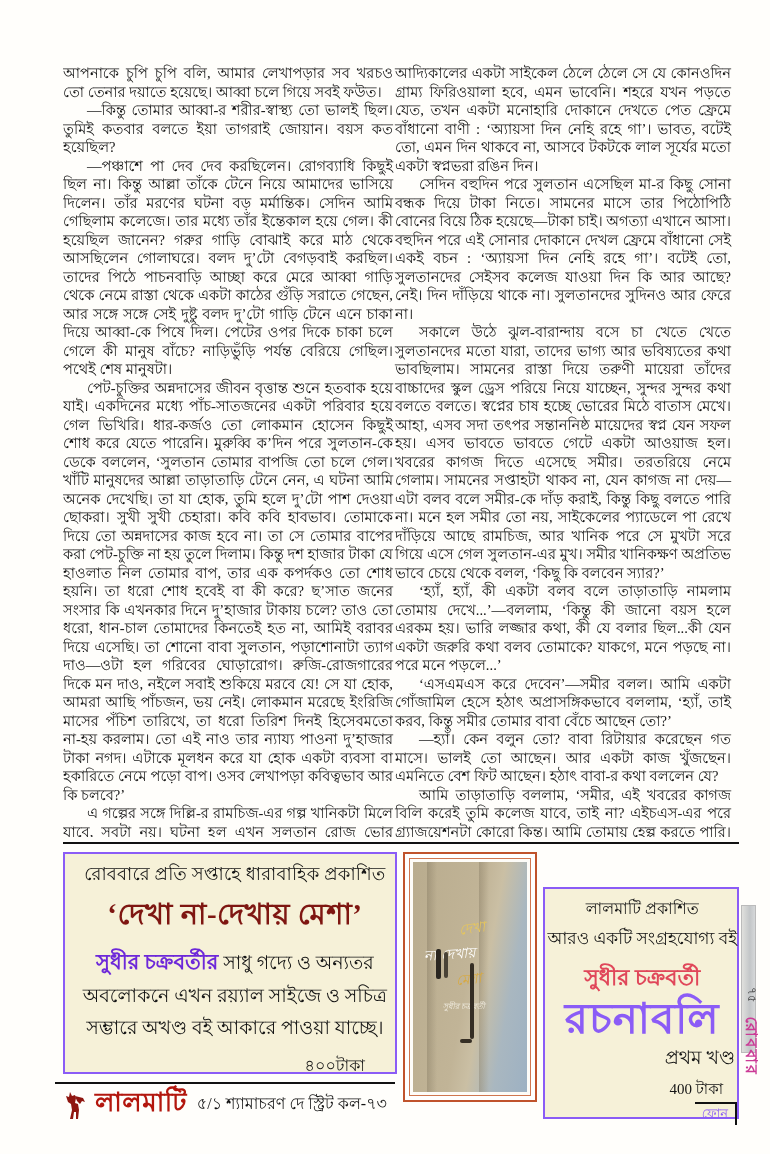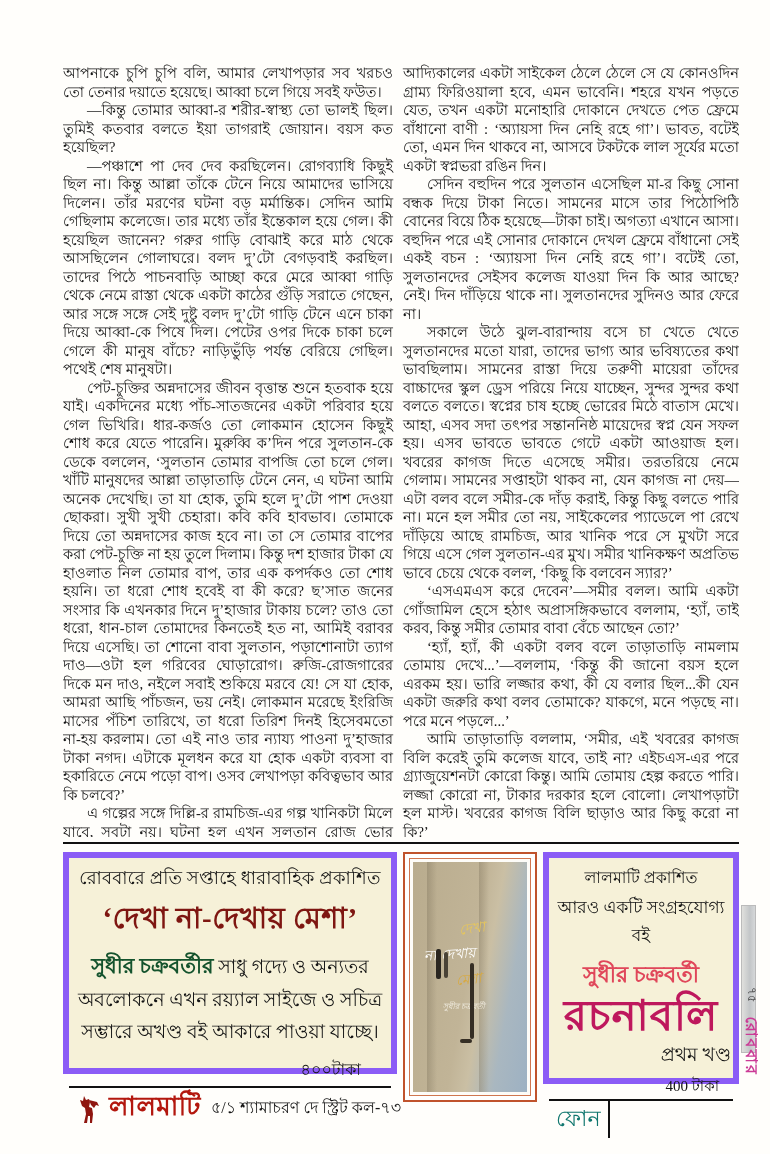--- a/index.html
+++ b/index.html
@@ -2,36 +2,36 @@
 <html><head>
 <meta charset="utf-8">
 <style>
   html,body{margin:0;padding:0;}
   body{
     width:770px;height:1154px;overflow:hidden;background:#fffefb;
     font-family:"Liberation Serif","DejaVu Serif",serif;color:#141414;
     position:relative;
   }
   .page{position:absolute;left:63px;top:64px;width:676px;}
-  .columns{display:flex;gap:10px;height:773px;overflow:hidden;}
+  .columns{display:flex;gap:2px;height:773px;overflow:hidden;}
   .col{text-align:justify;font-size:14.6px;line-height:18.5px;}
   .col-left{width:330px;}
   .col-right{width:336px;}
   .col p{margin:0;text-indent:24px;}
   .col p.noind{text-indent:0;}
   .divider{border-top:2px solid #111;margin:5px 0 8px 0;}
   
   .ad{display:flex;gap:6px;align-items:flex-start;}
-  .panel{background:#f6f1d8;border:6px solid #8b5cf6;box-sizing:border-box;}
+  .panel{background:#f6f1d8;border:2px solid #8b5cf6;box-sizing:border-box;align-items:flex-end;}
   .ad-left{width:334px;height:222px;display:flex;flex-direction:column;}
   .ad-left .inner{flex:1;padding:6px 8px 2px 8px;text-align:center;}
   .tagline{font-size:18px;letter-spacing:.2px;}
   .book-title{font-size:29px;font-weight:bold;color:#7e1611;margin-top:0;letter-spacing:.5px;}
   .author-line{font-size:19px;margin-top:6px;}
-  .author-line .red{color:#14532d;font-weight:bold;font-size:21px;}
+  .author-line .red{color:#6d28d9;font-weight:bold;font-size:21px;}
   .desc{font-size:19px;margin-top:0;}
   .price-left{font-size:16px;text-align:right;padding-right:22px;margin-top:8px;}
   .pub-bar{border-top:2px solid #111;height:40px;display:flex;align-items:center;padding:0 8px;gap:6px;}
   .pub-name{color:#b3170e;font-weight:bold;font-size:26px;letter-spacing:.5px;}
   .pub-addr{font-size:16px;padding-left:4px;white-space:nowrap;}
   
   .frame{width:134px;height:250px;border:2px solid #c0532c;background:#fff;padding:4px;box-sizing:border-box;}
   .frame-in{width:100%;height:100%;border:1px solid #d4causes;border:1px solid #d0764f;box-sizing:border-box;padding:3px;background:#fdfcf8;}
   .photo{position:relative;width:100%;height:100%;overflow:hidden;
     background:linear-gradient(100deg,#b9ac8e 0%,#c1b497 48%,#cabfa4 60%,#a9b7c0 78%,#9db1c3 100%);}
@@ -40,30 +40,30 @@
   .s1{top:24%;left:40%;color:#e8c75a;font-size:14px;transform:rotate(-8deg);}
   .s2{top:35%;left:10%;color:#ffffff;font-size:14px;transform:rotate(-4deg);}
   .s3{top:46%;left:38%;color:#d8a93f;font-size:14px;transform:rotate(-6deg);}
   .s4{top:60%;left:26%;color:#f3efe4;font-size:8px;}
   .pen{position:absolute;border-radius:2px;}
   .pen1{left:20%;top:38%;width:5px;height:30px;background:#2a2620;}
   .pen2{left:27%;top:39%;width:4px;height:26px;background:#4a4336;}
   .stick{position:absolute;left:50%;top:44%;width:4px;height:76px;background:#352e24;border-radius:2px;}
   .stick:after{content:"";position:absolute;left:-10px;bottom:-4px;width:12px;height:4px;background:#352e24;border-radius:2px;}
   
-  .ad-right{width:196px;height:232px;display:flex;flex-direction:column;text-align:center;}
+  .ad-right{width:196px;height:232px;display:flex;flex-direction:column;text-align:center;margin-top:35px;}
   .ad-right .top{padding-top:7px;}
   .r-line1{font-size:16px;}
   .r-line2{font-size:17px;margin-top:2px;}
   .r-author{color:#e0475a;font-weight:bold;font-size:22px;margin-top:7px;}
-  .r-title{color:#be185d;font-weight:bold;font-size:42px;line-height:44px;letter-spacing:1px;}
+  .r-title{color:#8b5cf6;font-weight:bold;font-size:42px;line-height:44px;letter-spacing:1px;}
   .r-vol{font-size:19px;text-align:right;padding-right:2px;margin-top:2px;}
   .r-price{font-size:15px;text-align:right;padding-right:14px;margin-top:2px;}
   .phone-row{margin-top:auto;border-top:2px solid #111;display:flex;align-items:center;height:42px;}
-  .phone-label{border-right:2px solid #111;align-self:stretch;display:flex;align-items:center;padding:0 7px;color:#0f766e;font-size:22px;font-family:Liberation Serif, serif;}
+  .phone-label{border-right:2px solid #111;align-self:stretch;display:flex;align-items:center;padding:0 7px;color:#8b5cf6;font-size:13px;font-family:Liberation Serif, serif;}
   .phone-nums{flex:1;font-size:15px;line-height:19px;letter-spacing:1px;color:#1d1d1d;}
   
   .spine{position:absolute;left:741px;top:905px;width:15px;height:148px;
     background:linear-gradient(90deg,#e0e0dd,#c3c6c8 60%,#d6d8d9);border:1px solid #bbb;box-sizing:border-box;}
   .margin-label{position:absolute;left:695px;top:1032px;width:112px;height:22px;
     transform:rotate(90deg);display:flex;align-items:center;gap:14px;justify-content:flex-start;}
   .pg-num{font-size:12px;color:#3a3a3a;}
   .mag-name{font-size:16px;font-weight:bold;color:#cb3a96;letter-spacing:2px;}
 </style>
 </head>
@@ -77,22 +77,23 @@
       <p>—কিন্তু তোমার আব্বা-র শরীর-স্বাস্থ্য তো ভালই ছিল। তুমিই কতবার বলতে ইয়া তাগরাই জোয়ান। বয়স কত হয়েছিল?</p>
       <p>—পঞ্চাশে পা দেব দেব করছিলেন। রোগব্যাধি কিছুই ছিল না। কিন্তু আল্লা তাঁকে টেনে নিয়ে আমাদের ভাসিয়ে দিলেন। তাঁর মরণের ঘটনা বড় মর্মান্তিক। সেদিন আমি গেছিলাম কলেজে। তার মধ্যে তাঁর ইন্তেকাল হয়ে গেল। কী হয়েছিল জানেন? গরুর গাড়ি বোঝাই করে মাঠ থেকে আসছিলেন গোলাঘরে। বলদ দু’টো বেগড়বাই করছিল। তাদের পিঠে পাচনবাড়ি আচ্ছা করে মেরে আব্বা গাড়ি থেকে নেমে রাস্তা থেকে একটা কাঠের গুঁড়ি সরাতে গেছেন, আর সঙ্গে সঙ্গে সেই দুষ্টু বলদ দু’টো গাড়ি টেনে এনে চাকা দিয়ে আব্বা-কে পিষে দিল। পেটের ওপর দিকে চাকা চলে গেলে কী মানুষ বাঁচে? নাড়িভুঁড়ি পর্যন্ত বেরিয়ে গেছিল। পথেই শেষ মানুষটা।</p>
       <p>পেট-চুক্তির অন্নদাসের জীবন বৃত্তান্ত শুনে হতবাক হয়ে যাই। একদিনের মধ্যে পাঁচ-সাতজনের একটা পরিবার হয়ে গেল ভিখিরি। ধার-কর্জও তো লোকমান হোসেন কিছুই শোধ করে যেতে পারেনি। মুরুব্বি ক’দিন পরে সুলতান-কে ডেকে বললেন, ‘সুলতান তোমার বাপজি তো চলে গেল। খাঁটি মানুষদের আল্লা তাড়াতাড়ি টেনে নেন, এ ঘটনা আমি অনেক দেখেছি। তা যা হোক, তুমি হলে দু’টো পাশ দেওয়া ছোকরা। সুখী সুখী চেহারা। কবি কবি হাবভাব। তোমাকে দিয়ে তো অন্নদাসের কাজ হবে না। তা সে তোমার বাপের করা পেট-চুক্তি না হয় তুলে দিলাম। কিন্তু দশ হাজার টাকা যে হাওলাত নিল তোমার বাপ, তার এক কপর্দকও তো শোধ হয়নি। তা ধরো শোধ হবেই বা কী করে? ছ’সাত জনের সংসার কি এখনকার দিনে দু’হাজার টাকায় চলে? তাও তো ধরো, ধান-চাল তোমাদের কিনতেই হত না, আমিই বরাবর দিয়ে এসেছি। তা শোনো বাবা সুলতান, পড়াশোনাটা ত্যাগ দাও—ওটা হল গরিবের ঘোড়ারোগ। রুজি-রোজগারের দিকে মন দাও, নইলে সবাই শুকিয়ে মরবে যে! সে যা হোক, আমরা আছি পাঁচজন, ভয় নেই। লোকমান মরেছে ইংরিজি মাসের পঁচিশ তারিখে, তা ধরো তিরিশ দিনই হিসেবমতো না-হয় করলাম। তো এই নাও তার ন্যায্য পাওনা দু’হাজার টাকা নগদ। এটাকে মূলধন করে যা হোক একটা ব্যবসা বা হকারিতে নেমে পড়ো বাপ। ওসব লেখাপড়া কবিত্বভাব আর কি চলবে?’</p>
       <p>এ গল্পের সঙ্গে দিল্লি-র রামচিজ-এর গল্প খানিকটা মিলে যাবে, সবটা নয়। ঘটনা হল এখন সুলতান রোজ ভোর চারটেয় উঠে সাইকেল ঠেলে গঞ্জের বাজারে যায়—৫০টা খবরের কাগজ আর চার ডজন পাউরুটি কিনে গ্রামে-গ্রামান্তে বেচতে বেচতে চলে। তার কোনও স্বপ্ন নেই, নেই রামচিজ-এর মতো পরিশ্রমী সহকারী।</p>
 
     </div>
     <div class="col col-right">
       <p class="noind">আদ্যিকালের একটা সাইকেল ঠেলে ঠেলে সে যে কোনওদিন গ্রাম্য ফিরিওয়ালা হবে, এমন ভাবেনি। শহরে যখন পড়তে যেত, তখন একটা মনোহারি দোকানে দেখতে পেত ফ্রেমে বাঁধানো বাণী : ‘অ্যায়সা দিন নেহি রহে গা’। ভাবত, বটেই তো, এমন দিন থাকবে না, আসবে টকটকে লাল সূর্যের মতো একটা স্বপ্নভরা রঙিন দিন।</p>
       <p>সেদিন বহুদিন পরে সুলতান এসেছিল মা-র কিছু সোনা বন্ধক দিয়ে টাকা নিতে। সামনের মাসে তার পিঠোপিঠি বোনের বিয়ে ঠিক হয়েছে—টাকা চাই। অগত্যা এখানে আসা। বহুদিন পরে এই সোনার দোকানে দেখল ফ্রেমে বাঁধানো সেই একই বচন : ‘অ্যায়সা দিন নেহি রহে গা’। বটেই তো, সুলতানদের সেইসব কলেজ যাওয়া দিন কি আর আছে? নেই। দিন দাঁড়িয়ে থাকে না। সুলতানদের সুদিনও আর ফেরে না।</p>
       <p>সকালে উঠে ঝুল-বারান্দায় বসে চা খেতে খেতে সুলতানদের মতো যারা, তাদের ভাগ্য আর ভবিষ্যতের কথা ভাবছিলাম। সামনের রাস্তা দিয়ে তরুণী মায়েরা তাঁদের বাচ্চাদের স্কুল ড্রেস পরিয়ে নিয়ে যাচ্ছেন, সুন্দর সুন্দর কথা বলতে বলতে। স্বপ্নের চাষ হচ্ছে ভোরের মিঠে বাতাস মেখে। আহা, এসব সদা তৎপর সন্তাননিষ্ঠ মায়েদের স্বপ্ন যেন সফল হয়। এসব ভাবতে ভাবতে গেটে একটা আওয়াজ হল। খবরের কাগজ দিতে এসেছে সমীর। তরতরিয়ে নেমে গেলাম। সামনের সপ্তাহটা থাকব না, যেন কাগজ না দেয়—এটা বলব বলে সমীর-কে দাঁড় করাই, কিন্তু কিছু বলতে পারি না। মনে হল সমীর তো নয়, সাইকেলের প্যাডেলে পা রেখে দাঁড়িয়ে আছে রামচিজ, আর খানিক পরে সে মুখটা সরে গিয়ে এসে গেল সুলতান-এর মুখ। সমীর খানিকক্ষণ অপ্রতিভ ভাবে চেয়ে থেকে বলল, ‘কিছু কি বলবেন স্যার?’</p>
+      <p>‘হ্যাঁ, হ্যাঁ, কী একটা বলব বলে তাড়াতাড়ি নামলাম তোমায় দেখে...’—বললাম, ‘কিন্তু কী জানো বয়স হলে এরকম হয়। ভারি লজ্জার কথা, কী যে বলার ছিল...কী যেন একটা জরুরি কথা বলব তোমাকে? যাকগে, মনে পড়ছে না। পরে মনে পড়লে...’</p>
       <p>‘এসএমএস করে দেবেন’—সমীর বলল। আমি একটা গোঁজামিল হেসে হঠাৎ অপ্রাসঙ্গিকভাবে বললাম, ‘হ্যাঁ, তাই করব, কিন্তু সমীর তোমার বাবা বেঁচে আছেন তো?’</p>
-      <p>‘হ্যাঁ, হ্যাঁ, কী একটা বলব বলে তাড়াতাড়ি নামলাম তোমায় দেখে...’—বললাম, ‘কিন্তু কী জানো বয়স হলে এরকম হয়। ভারি লজ্জার কথা, কী যে বলার ছিল...কী যেন একটা জরুরি কথা বলব তোমাকে? যাকগে, মনে পড়ছে না। পরে মনে পড়লে...’</p>
+      <p>—হ্যাঁ। কেন বলুন তো? বাবা রিটায়ার করেছেন গত মাসে। ভালই তো আছেন। আর একটা কাজ খুঁজছেন। এমনিতে বেশ ফিট আছেন। হঠাৎ বাবা-র কথা বললেন যে?</p>
       <p>আমি তাড়াতাড়ি বললাম, ‘সমীর, এই খবরের কাগজ বিলি করেই তুমি কলেজ যাবে, তাই না? এইচএস-এর পরে গ্র্যাজুয়েশনটা কোরো কিন্তু। আমি তোমায় হেল্প করতে পারি। লজ্জা কোরো না, টাকার দরকার হলে বোলো। লেখাপড়াটা হল মাস্ট। খবরের কাগজ বিলি ছাড়াও আর কিছু করো না কি?’</p>
 
     </div>
   </div>
 
   <div class="divider"></div>
 
   <div class="ad">
 
     <div class="panel ad-left">

